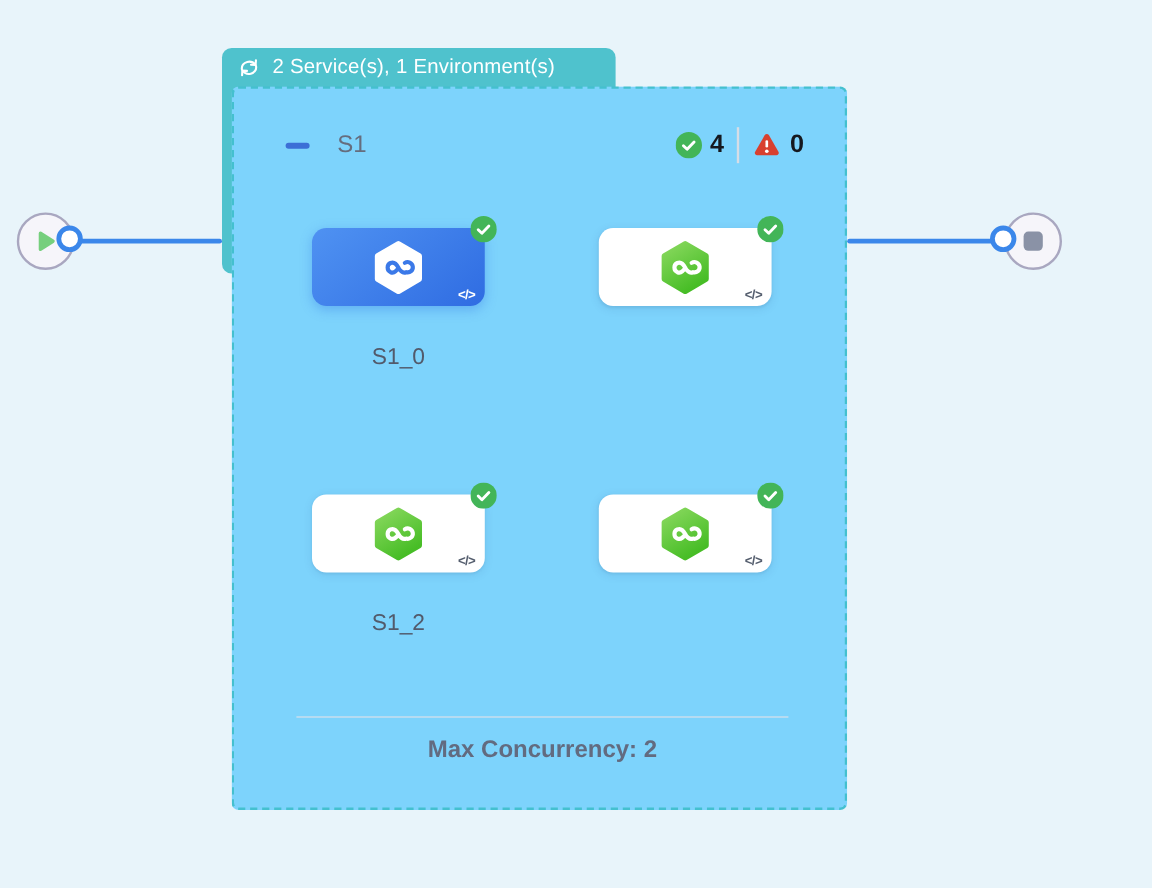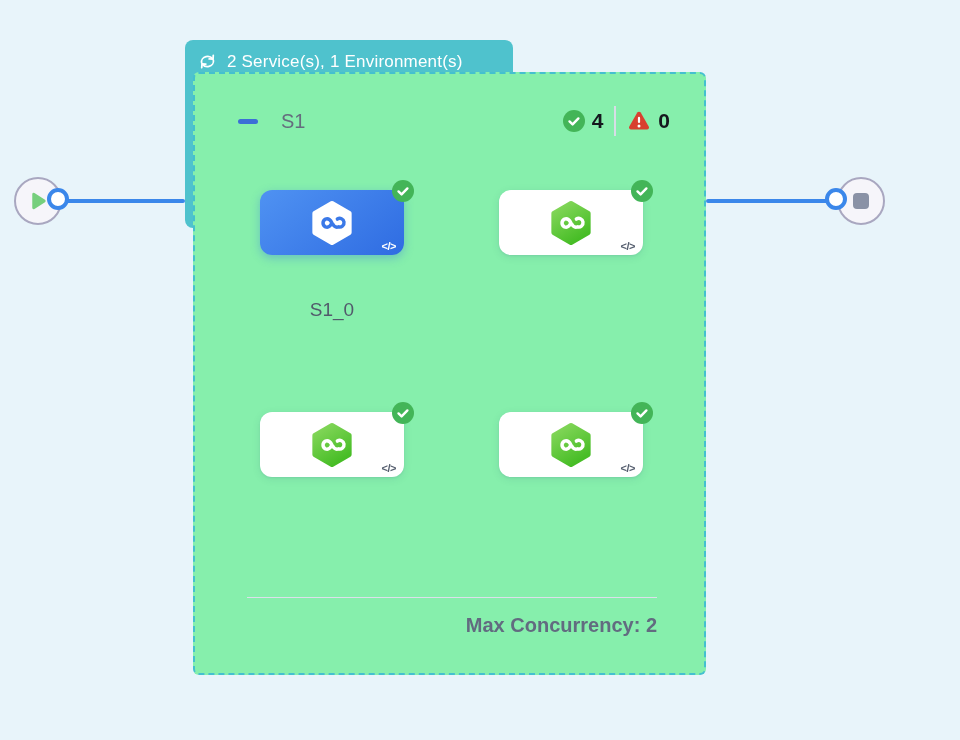--- a/index.html
+++ b/index.html
@@ -15,47 +15,47 @@
   .port.right{left:825px;top:188px;}
 
   
   .node-circle{position:absolute;width:48px;height:48px;border-radius:50%;border:2px solid #a9a7c0;background:#f6f5fa;box-sizing:border-box;display:flex;align-items:center;justify-content:center;z-index:2;cursor:pointer;}
   .node-circle.start{left:14px;top:177px;}
   .node-circle.end{left:837px;top:177px;}
   .stop-square{width:16px;height:16px;border-radius:4px;background:var(--stop_gray,#8a92a6);}
 
   
   .group-panel{position:absolute;left:185px;top:40px;width:328px;height:188px;border-radius:8px;background:var(--group_teal,#4fc2cd);z-index:2;}
-  .group-badge{position:absolute;left:185px;top:40px;width:328px;height:32px;display:flex;align-items:flex-end;gap:9px;padding:0 12px;box-sizing:border-box;z-index:4;color:#fff;font-size:17px;font-weight:500;letter-spacing:.2px;cursor:pointer;}
+  .group-badge{position:absolute;left:185px;top:40px;width:328px;height:32px;display:flex;align-items:center;gap:9px;padding:0 12px;box-sizing:border-box;z-index:4;color:#fff;font-size:17px;font-weight:500;letter-spacing:.2px;cursor:pointer;}
   .group-badge svg{flex:0 0 auto;}
 
   
-  .stage-box{position:absolute;left:193px;top:72px;width:513px;height:603px;box-sizing:border-box;border:2px dashed var(--dashed_border,#44c0cf);border-radius:6px;background:#86efac;z-index:3;}
+  .stage-box{position:absolute;left:193px;top:72px;width:513px;height:603px;box-sizing:border-box;border:2px dashed var(--dashed_border,#44c0cf);border-radius:6px;background:#7dd3fc;z-index:3;}
   .stage-header{position:absolute;left:42px;right:34px;top:32px;height:30px;display:flex;align-items:center;}
   .collapse-btn{background:none;border:none;padding:0;margin:0 22px 0 0;width:22px;height:22px;display:flex;align-items:center;justify-content:center;cursor:pointer;}
   .collapse-dash{width:20px;height:5px;border-radius:3px;background:#3c6fd6;}
   .stage-name{font-size:20px;font-weight:500;color:#656d7e;}
   .status-group{margin-left:auto;display:flex;align-items:center;gap:7px;}
   .count{font-size:21px;font-weight:600;color:#15181e;}
   .vdiv{width:2px;height:30px;background:#d7dde6;margin:0 4px;}
 
   
   .cell{position:absolute;width:144px;}
   .card{position:relative;width:144px;height:65px;border-radius:12px;background:#fff;box-shadow:0 2px 8px rgba(30,60,110,.10),0 1px 2px rgba(30,60,110,.08);display:flex;align-items:center;justify-content:center;cursor:pointer;}
   .card.selected{background:linear-gradient(140deg,#4f92f2,#2f6ce2);box-shadow:0 3px 10px rgba(47,108,226,.35);}
   .card .code{position:absolute;right:8px;bottom:3px;font-size:11px;font-weight:700;color:#555e6e;letter-spacing:-.5px;}
   .card.selected .code{color:#fff;}
   .badge-check{position:absolute;top:-10px;right:-10px;}
   .card.selected .hex polygon{fill:#fff;stroke:#fff;}
   .card.selected .hex path{stroke:#3b79e8;}
-  .card-label{margin-top:44px;width:144px;text-align:center;font-size:19px;color:#525a6b;}
+  .card-label{margin-top:32px;width:144px;text-align:center;font-size:19px;color:#525a6b;}
 
   
   .stage-divider{position:absolute;left:52px;top:523px;width:410px;height:1px;background:#dbe0ea;}
-  .max-conc{position:absolute;left:52px;top:540px;width:410px;text-align:right;font-size:20px;font-weight:700;color:#626b80;}
+  .max-conc{position:absolute;left:52px;top:540px;width:410px;text-align:center;font-size:20px;font-weight:700;color:#626b80;}
 
   .hidden-defs{position:absolute;width:0;height:0;}
 </style>
 </head>
 <body>
 
 <svg class="hidden-defs" aria-hidden="true">
   <defs>
     <linearGradient id="hexgrad" x1="0" y1="0" x2="0.55" y2="1">
       <stop offset="0" stop-color="#8ad95f"></stop>
@@ -150,20 +150,21 @@
       <svg class="hex" width="46" height="48" viewBox="0 0 48 48">
         <polygon points="24,3.5 42,14 42,34 24,44.5 6,34 6,14" fill="url(#hexgrad)" stroke="url(#hexgrad)" stroke-width="5" stroke-linejoin="round"></polygon>
         <path d="M24 24 C 22.2 27.4, 19.6 28.9, 17.2 28.0 A 4.4 4.4 0 0 1 17.2 20.0 C 19.6 19.1, 22.2 20.6, 24 24 C 25.8 27.4, 28.4 28.9, 30.8 28.0 A 4.5 4.5 0 1 0 29.6 19.9" fill="none" stroke="#fff" stroke-width="3.6" stroke-linecap="round"></path>
       </svg>
       <span class="code">&lt;/&gt;</span>
       <svg class="badge-check" width="22" height="22" viewBox="0 0 22 22">
         <circle cx="11" cy="11" r="11" fill="#43b558"></circle>
         <polyline points="6.5,11.4 9.6,14.4 15.4,8.4" fill="none" stroke="#fff" stroke-width="2.4" stroke-linecap="round" stroke-linejoin="round"></polyline>
       </svg>
     </div>
+    <div class="card-label">S1_2</div>
   </div>
 
   <div class="cell" style="position: absolute; left: 304px; top: 338px;">
     <div class="card">
       <svg class="hex" width="46" height="48" viewBox="0 0 48 48">
         <polygon points="24,3.5 42,14 42,34 24,44.5 6,34 6,14" fill="url(#hexgrad)" stroke="url(#hexgrad)" stroke-width="5" stroke-linejoin="round"></polygon>
         <path d="M24 24 C 22.2 27.4, 19.6 28.9, 17.2 28.0 A 4.4 4.4 0 0 1 17.2 20.0 C 19.6 19.1, 22.2 20.6, 24 24 C 25.8 27.4, 28.4 28.9, 30.8 28.0 A 4.5 4.5 0 1 0 29.6 19.9" fill="none" stroke="#fff" stroke-width="3.6" stroke-linecap="round"></path>
       </svg>
       <span class="code">&lt;/&gt;</span>
       <svg class="badge-check" width="22" height="22" viewBox="0 0 22 22">

